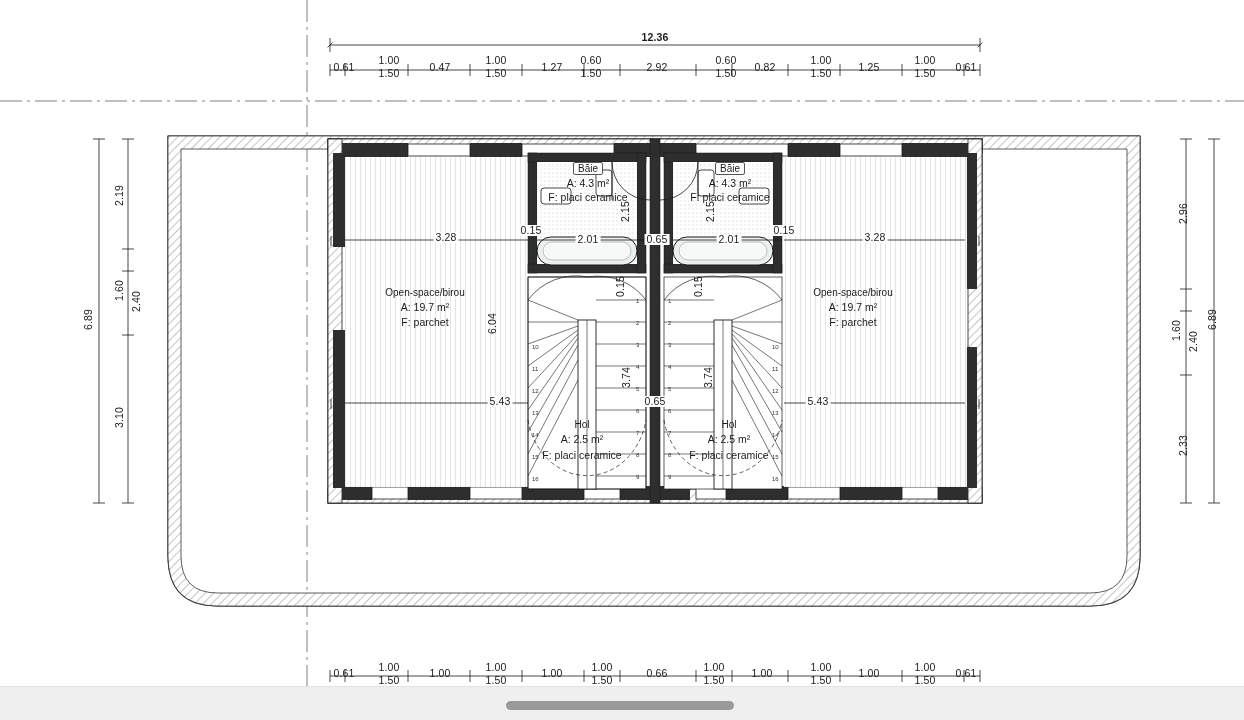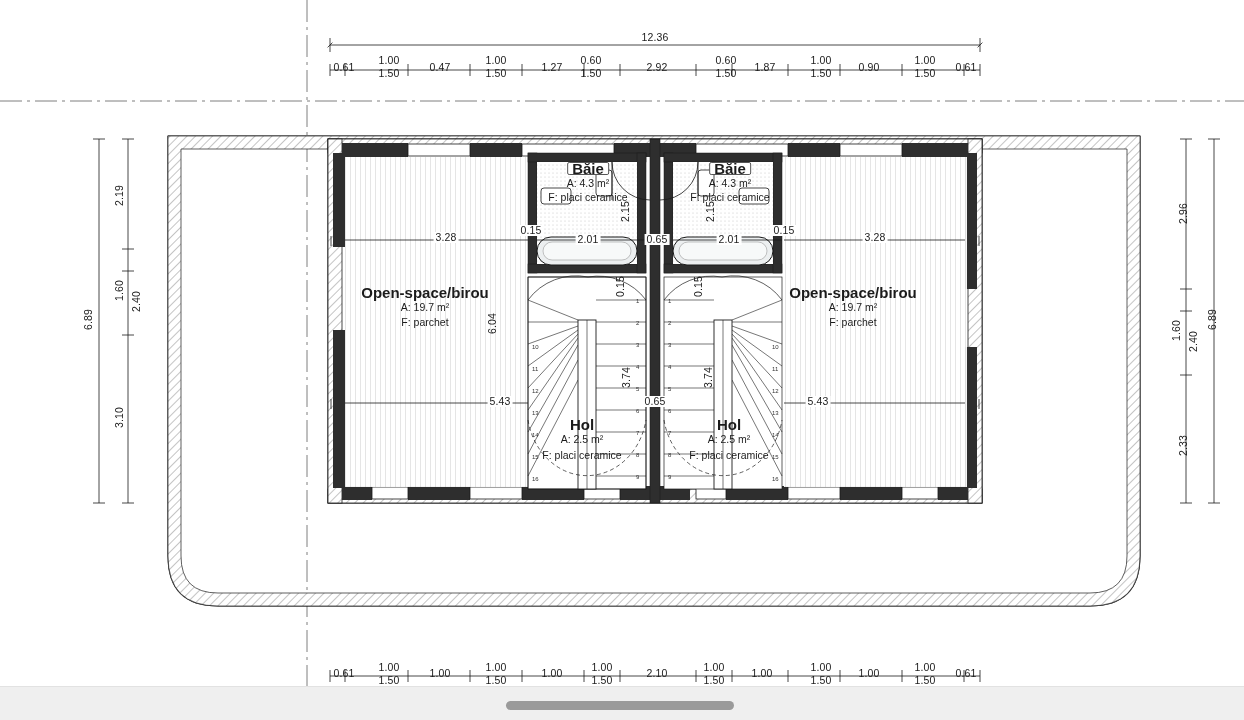--- a/index.html
+++ b/index.html
@@ -13,21 +13,21 @@
     position:absolute;
     font-family:"Liberation Sans", sans-serif;
     font-size:10px;
     color:#1b1b1b;
     white-space:nowrap;
     line-height:11px;
   }
   .lbl.c{transform:translateX(-50%);}
   .lbl.rot{transform-origin:center center;}
   .dimtxt{font-size:10.5px;letter-spacing:0.1px;}
-  .roomname{font-size:15px;font-weight:bold;}
+  .roomname{font-size:10px;}
   .roomtag{font-size:10.5px;}
   .boxed{
     border:1px solid #555;background:#fff;padding:0 4px;border-radius:2px;
   }
   .scrollbar-track{
     position:absolute;left:0;bottom:0;width:1244px;height:33px;background:#efefef;
     border-top:1px solid #e2e2e2;
   }
   .scrollbar-thumb{
     position:absolute;left:506px;bottom:10px;width:228px;height:9px;
@@ -310,28 +310,28 @@
   <g stroke="#1b1b1b" stroke-width="0.8">
     <line x1="331" y1="236" x2="331" y2="246"></line>
     <line x1="331" y1="399" x2="331" y2="409"></line>
     <line x1="979" y1="236" x2="979" y2="246"></line>
     <line x1="979" y1="399" x2="979" y2="409"></line>
   </g>
 </svg>
 
 <div class="fadebar">
 
-  <div class="lbl c dimtxt" style="left:655px;top:32px;">12.36</div>
+  <div class="lbl c dimtxt" style="left:655px;top:32px;font-weight:bold;">12.36</div>
 
   <div class="lbl c dimtxt" style="left:344px;top:62px;">0.61</div>
   <div class="lbl c dimtxt" style="left:440px;top:62px;">0.47</div>
   <div class="lbl c dimtxt" style="left:552px;top:62px;">1.27</div>
   <div class="lbl c dimtxt" style="left:657px;top:62px;">2.92</div>
-  <div class="lbl c dimtxt" style="left:765px;top:62px;">1.87</div>
-  <div class="lbl c dimtxt" style="left:869px;top:62px;">0.90</div>
+  <div class="lbl c dimtxt" style="left:765px;top:62px;">0.82</div>
+  <div class="lbl c dimtxt" style="left:869px;top:62px;">1.25</div>
   <div class="lbl c dimtxt" style="left:966px;top:62px;">0.61</div>
 
   <div class="lbl c dimtxt" style="left:389px;top:55px;">1.00</div>
   <div class="lbl c dimtxt" style="left:389px;top:68px;">1.50</div>
 
   <div class="lbl c dimtxt" style="left:496px;top:55px;">1.00</div>
   <div class="lbl c dimtxt" style="left:496px;top:68px;">1.50</div>
 
   <div class="lbl c dimtxt" style="left:591px;top:55px;">0.60</div>
   <div class="lbl c dimtxt" style="left:591px;top:68px;">1.50</div>
@@ -341,21 +341,21 @@
 
   <div class="lbl c dimtxt" style="left:821px;top:55px;">1.00</div>
   <div class="lbl c dimtxt" style="left:821px;top:68px;">1.50</div>
 
   <div class="lbl c dimtxt" style="left:925px;top:55px;">1.00</div>
   <div class="lbl c dimtxt" style="left:925px;top:68px;">1.50</div>
 
   <div class="lbl c dimtxt" style="left:344px;top:668px;">0.61</div>
   <div class="lbl c dimtxt" style="left:440px;top:668px;">1.00</div>
   <div class="lbl c dimtxt" style="left:552px;top:668px;">1.00</div>
-  <div class="lbl c dimtxt" style="left:657px;top:668px;">2.10</div>
+  <div class="lbl c dimtxt" style="left:657px;top:668px;">0.66</div>
   <div class="lbl c dimtxt" style="left:762px;top:668px;">1.00</div>
   <div class="lbl c dimtxt" style="left:869px;top:668px;">1.00</div>
   <div class="lbl c dimtxt" style="left:966px;top:668px;">0.61</div>
 
   <div class="lbl c dimtxt" style="left:389px;top:662px;">1.00</div>
   <div class="lbl c dimtxt" style="left:389px;top:675px;">1.50</div>
   <div class="lbl c dimtxt" style="left:496px;top:662px;">1.00</div>
   <div class="lbl c dimtxt" style="left:496px;top:675px;">1.50</div>
   <div class="lbl c dimtxt" style="left:602px;top:662px;">1.00</div>
   <div class="lbl c dimtxt" style="left:602px;top:675px;">1.50</div>

